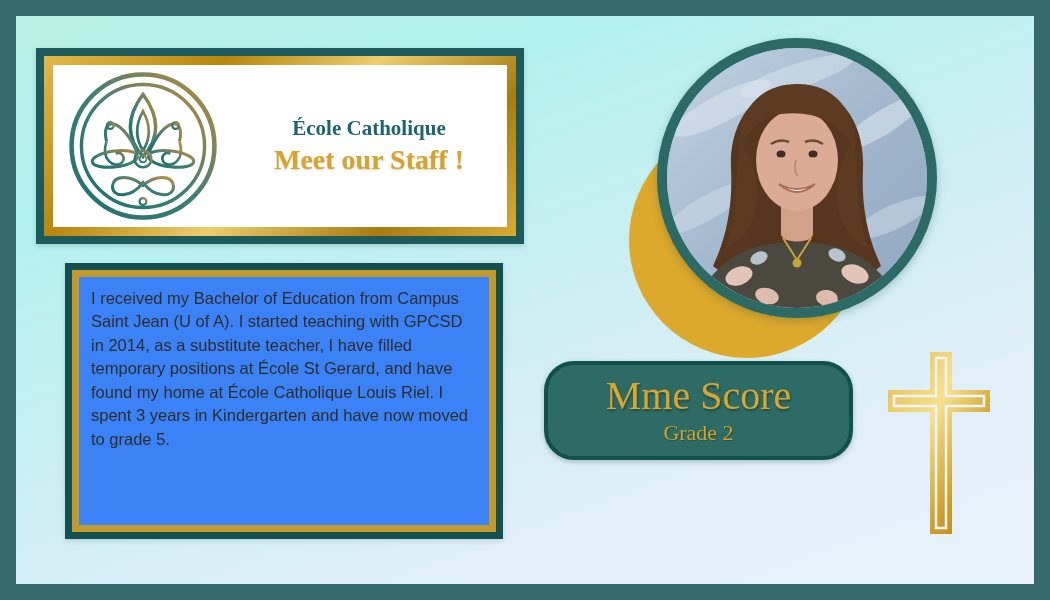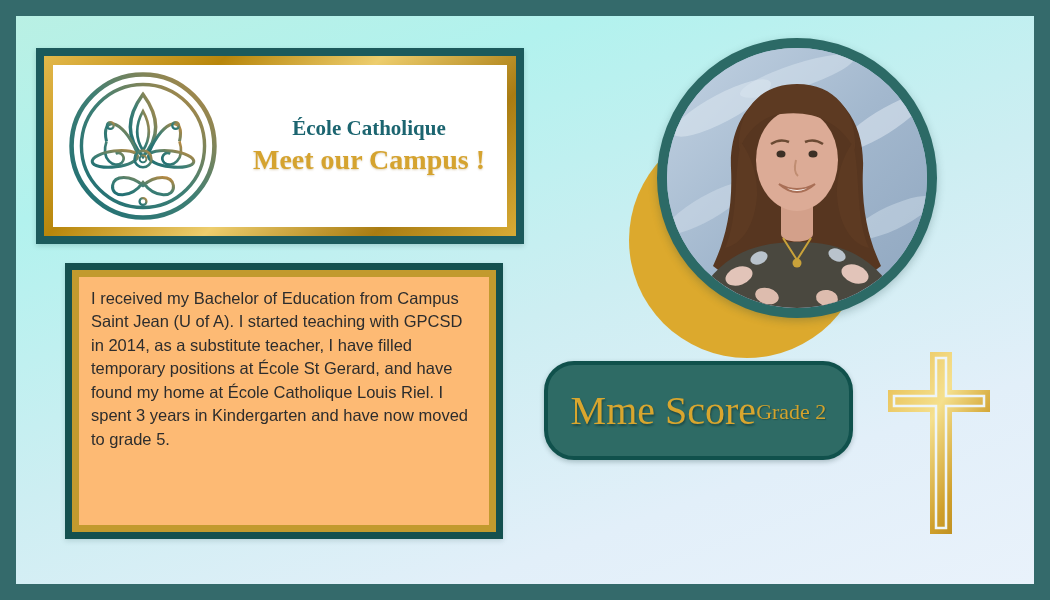--- a/index.html
+++ b/index.html
@@ -32,42 +32,42 @@
   .school-line2{font-family:"Liberation Serif","DejaVu Serif",serif;font-weight:700;font-size:33px;letter-spacing:1.5px;color:#1c5f6a;margin-top:2px;}
   .tagline{font-family:"Liberation Serif","DejaVu Serif",serif;font-weight:700;font-size:28px;color:#d5a32f;margin-top:6px;text-shadow:0 1px 2px rgba(140,100,20,.30);}
 
   
   .bio-box{
     position:absolute;left:49px;top:247px;width:438px;height:276px;box-sizing:border-box;
     background:#14504f;padding:7px;box-shadow:0 2px 5px rgba(20,60,60,.15);
   }
   .bio-gold{width:100%;height:100%;box-sizing:border-box;background:#c29a2e;padding:7px;}
   .bio-white{
-    width:100%;height:100%;box-sizing:border-box;background:#fdba74;
+    width:100%;height:100%;box-sizing:border-box;background:#3b82f6;
     padding:10px 12px;color:#2d2d2d;font-size:16.5px;line-height:1.42;
   }
   .bio-white p{margin:0;}
 
   
   .crescent{
     position:absolute;left:613px;top:106px;width:236px;height:236px;border-radius:50%;
     background:#dca92d;
   }
   .photo-ring{
     position:absolute;left:641px;top:22px;width:280px;height:280px;box-sizing:border-box;
     border:10px solid #2c6a66;border-radius:50%;overflow:hidden;
     box-shadow:0 3px 8px rgba(20,60,60,.25);background:#a9bed3;
   }
   .photo-ring svg{display:block;width:100%;height:100%;}
 
   
   .name-plate{
     position:absolute;left:528px;top:345px;width:309px;height:99px;box-sizing:border-box;
     background:#2e6b65;border:4px solid #10514c;border-radius:30px;
-    display:flex;flex-direction:row;align-items:center;justify-content:center;
+    display:flex;flex-direction:column;align-items:center;justify-content:center;
     box-shadow:0 2px 5px rgba(0,40,40,.25);
   }
   .staff-name{
     font-family:"Liberation Serif","DejaVu Serif",serif;font-size:40px;color:#d9a62e;
     line-height:1.05;text-shadow:1px 2px 2px rgba(10,35,35,.45);
   }
   .staff-grade{
     font-family:"Liberation Serif","DejaVu Serif",serif;font-size:22px;color:#d3a22c;
     margin-top:3px;text-shadow:1px 1px 1px rgba(10,35,35,.35);
   }
@@ -116,21 +116,21 @@
             <line x1="100" y1="129" x2="100" y2="166" stroke-width="4"></line>
             <path d="M100,148 C84,170 58,168 60,152 C62,138 84,138 100,152 C116,138 138,138 140,152 C142,168 116,170 100,148 Z" stroke-width="4"></path>
 
             <circle cx="57" cy="73" r="4.5" stroke-width="3"></circle>
             <circle cx="143" cy="73" r="4.5" stroke-width="3"></circle>
             <circle cx="100" cy="173" r="4.5" stroke-width="3"></circle>
           </g>
         </svg>
         <div class="header-text">
           <div class="school-line1">École Catholique</div>
-          <div class="tagline">Meet our Campus !</div>
+          <div class="tagline">Meet our Staff !</div>
         </div>
       </div>
     </div>
   </div>
 
   <div class="bio-box">
     <div class="bio-gold">
       <div class="bio-white">
         <p>I received my Bachelor of Education from Campus Saint Jean (U of A). I started teaching with GPCSD in 2014, as a substitute teacher, I have filled temporary positions at École St Gerard, and have found my home at École Catholique Louis Riel. I spent 3 years in Kindergarten and have now moved to grade 5.</p>
       </div>

